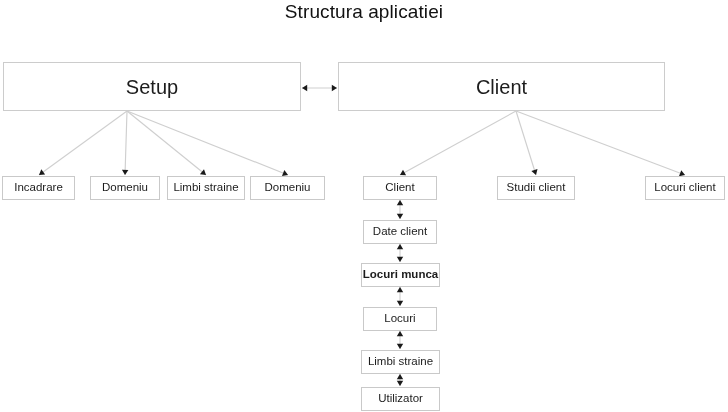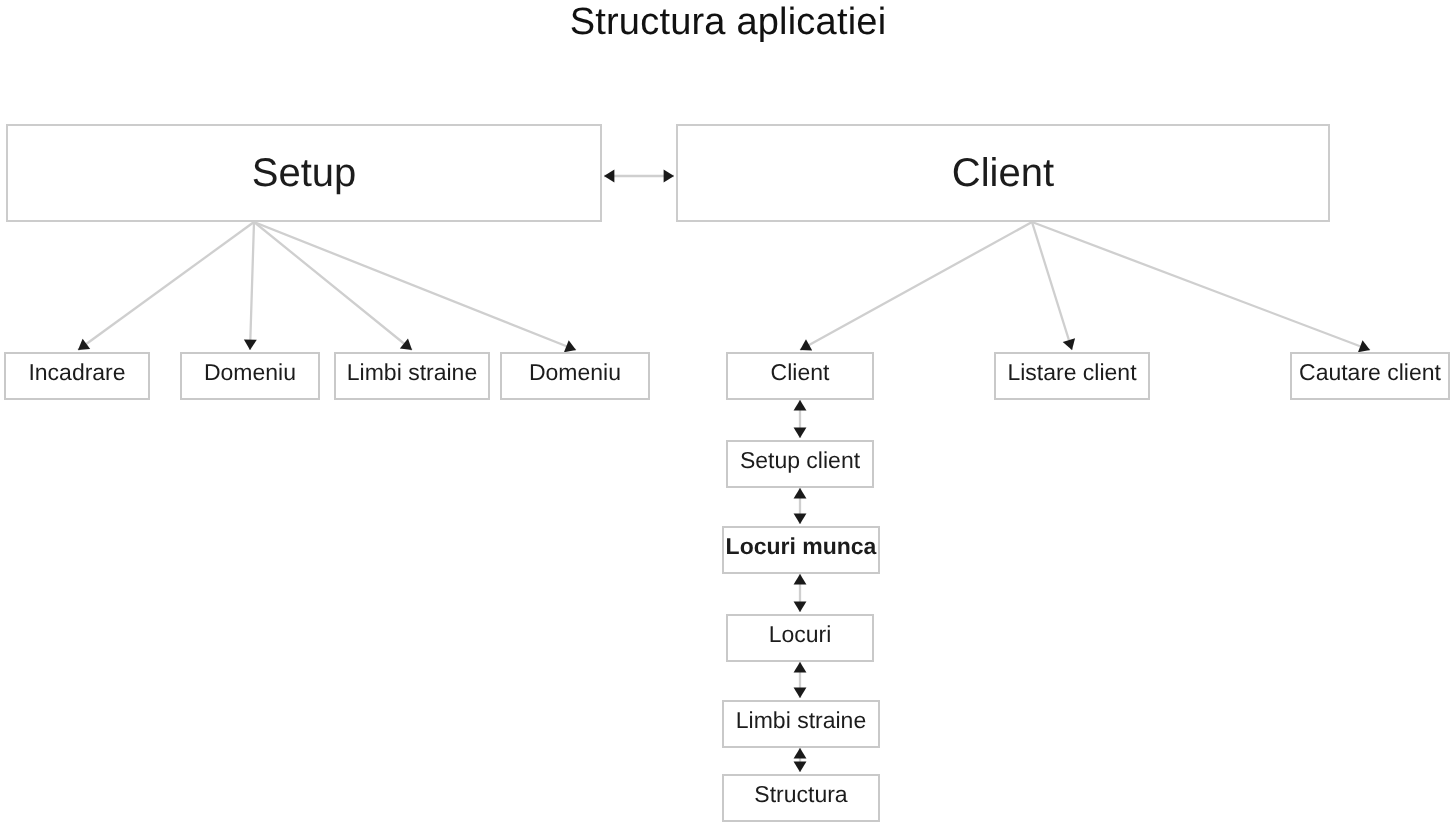--- a/index.html
+++ b/index.html
@@ -149,35 +149,35 @@
       <div class="node level-2" style="left: 167px; top: 176px; width: 78px; height: 24px;">
         <span class="node-label">Limbi straine</span>
       </div>
       <div class="node level-2" style="left: 250px; top: 176px; width: 75px; height: 24px;">
         <span class="node-label">Domeniu</span>
       </div>
       <div class="node level-2" style="left: 363px; top: 176px; width: 74px; height: 24px;">
         <span class="node-label">Client</span>
       </div>
       <div class="node level-2" style="left: 497px; top: 176px; width: 78px; height: 24px;">
-        <span class="node-label">Listare client</span>
+        <span class="node-label">Studii client</span>
       </div>
       <div class="node level-2" style="left: 645px; top: 176px; width: 80px; height: 24px;">
-        <span class="node-label">Cautare client</span>
+        <span class="node-label">Locuri client</span>
       </div>
       <div class="node level-3" style="left: 363px; top: 220px; width: 74px; height: 24px;">
-        <span class="node-label">Setup client</span>
+        <span class="node-label">Date client</span>
       </div>
       <div class="node level-3" style="left: 361px; top: 263px; width: 79px; height: 24px; font-weight: bold;">
         <span class="node-label">Locuri munca</span>
       </div>
       <div class="node level-3" style="left: 363px; top: 307px; width: 74px; height: 24px;">
         <span class="node-label">Locuri</span>
       </div>
       <div class="node level-3" style="left: 361px; top: 350px; width: 79px; height: 24px;">
         <span class="node-label">Limbi straine</span>
       </div>
       <div class="node level-3" style="left: 361px; top: 387px; width: 79px; height: 24px;">
-        <span class="node-label">Structura</span>
+        <span class="node-label">Utilizator</span>
       </div>
     </div>
 
 </div>
 
 </body></html>

